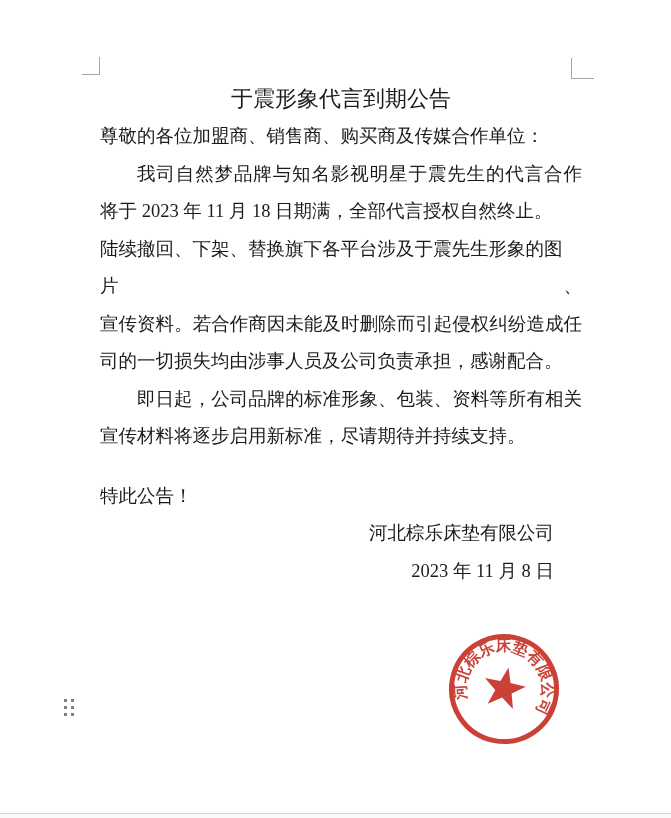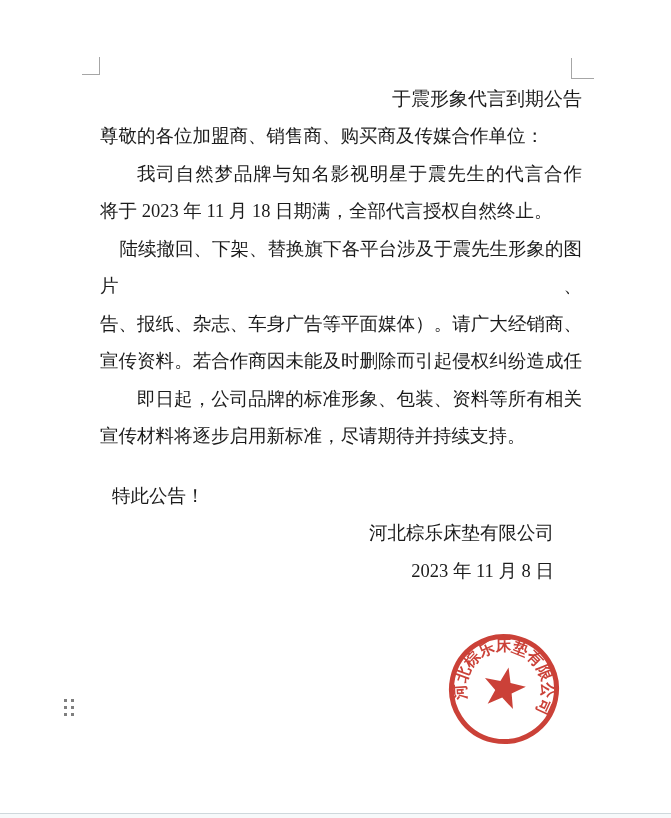--- a/index.html
+++ b/index.html
@@ -13,25 +13,25 @@
   .mark-tl {
     position:absolute; left:82px; top:57px; width:17px; height:17px;
     border-right:1px solid #a6a6a6; border-bottom:1px solid #a6a6a6;
   }
   .mark-tr {
     position:absolute; left:571px; top:58px; width:22px; height:20px;
     border-left:1px solid #a6a6a6; border-bottom:1px solid #a6a6a6;
   }
   
   .doc { position:absolute; left:100px; top:80px; width:482px; font-size:18.5px; }
-  .title { font-size:19px; text-align:right; line-height:38px; }
+  .title { font-size:22px; text-align:center; line-height:38px; }
   .line { line-height:37.5px; }
-  .line.j { text-align-last:justify;text-align:right; }
+  .line.j { text-align-last:justify; }
   .line.ind { text-indent:2em; }
-  .closing { margin-top:22px; line-height:37.5px;margin-left:12px; }
+  .closing { margin-top:22px; line-height:37.5px; }
   .sig, .date { text-align:right; padding-right:28px; line-height:37.5px; }
   
   .seal {
     position:absolute; left:444px; top:629px; width:120px; height:120px;
     transform:rotate(12deg); mix-blend-mode:multiply; opacity:.95;
   }
   .seal text { font-family:"Liberation Serif","DejaVu Serif",serif; font-weight:700; }
   
   .dots {
     position:absolute; left:64px; top:699px;
@@ -53,22 +53,22 @@
   <div class="mark-tl"></div>
   <div class="mark-tr"></div>
 
   <div class="doc">
     <div class="title">于震形象代言到期公告</div>
     <div>
         <div class="line">尊敬的各位加盟商、销售商、购买商及传媒合作单位：</div>
         <div class="line ind j">我司自然梦品牌与知名影视明星于震先生的代言合作</div>
         <div class="line">将于 2023 年 11 月 18 日期满，全部代言授权自然终止。</div>
         <div class="line j">陆续撤回、下架、替换旗下各平台涉及于震先生形象的图片、</div>
-        <div class="line j">告、报纸、杂志、车身广告等平面媒体）。请广大经销商、</div>
         <div class="line j">宣传资料。若合作商因未能及时删除而引起侵权纠纷造成任</div>
+        <div class="line">司的一切损失均由涉事人员及公司负责承担，感谢配合。</div>
         <div class="line ind j">即日起，公司品牌的标准形象、包装、资料等所有相关</div>
         <div class="line">宣传材料将逐步启用新标准，尽请期待并持续支持。</div>
       </div>
     <div class="closing">特此公告！</div>
     <div class="sig">河北棕乐床垫有限公司</div>
     <div class="date">2023 年 11 月 8 日</div>
   </div>
 
   <svg class="seal" viewBox="0 0 120 120" aria-hidden="true">
     <circle cx="60" cy="60" r="52.5" fill="none" stroke="#c8372d" stroke-width="5"></circle>

